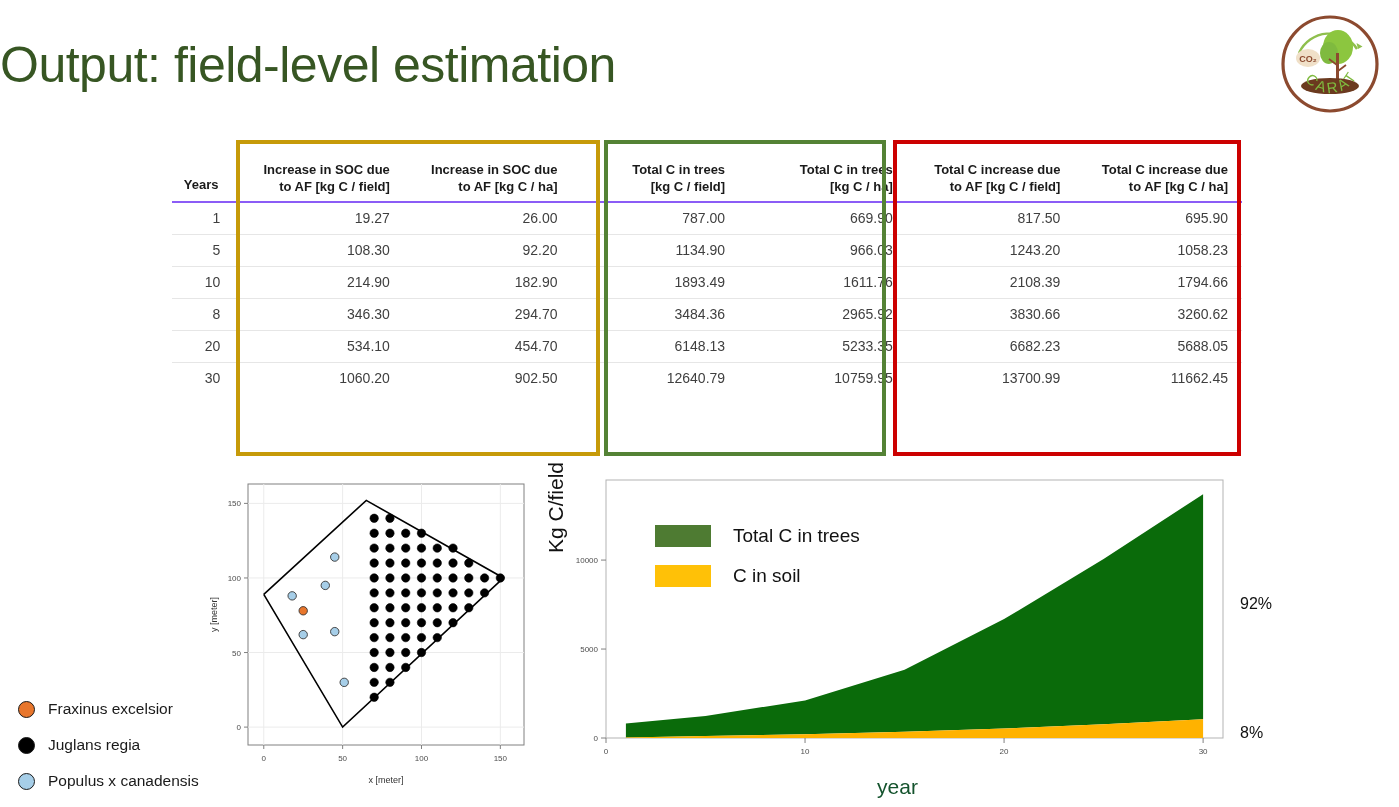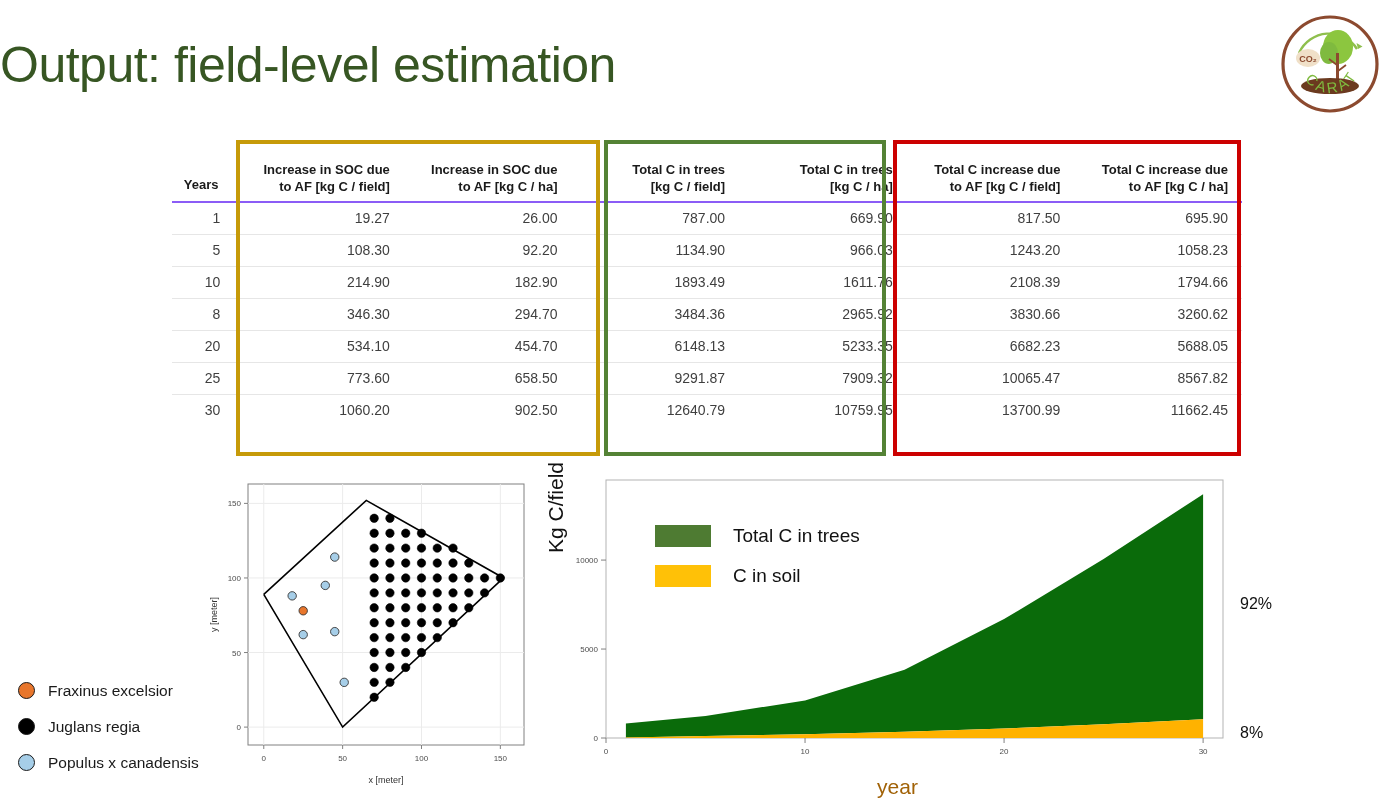--- a/index.html
+++ b/index.html
@@ -95,21 +95,21 @@
   #scatter-svg { display: block; }
 
   
   #species-legend {
     position: absolute;
     left: 18px; top: 682px;
     width: 230px;
   }
   .legend-row {
     display: flex;
-    align-items: flex-start;
+    align-items: flex-end;
     height: 36px;
   }
   .legend-dot {
     width: 17px; height: 17px;
     border-radius: 50%;
     border: 1.6px solid #1a1a1a;
     margin-right: 13px;
     flex: 0 0 auto;
   }
   .legend-text {
@@ -134,21 +134,21 @@
     transform: rotate(-90deg);
     transform-origin: left top;
     white-space: nowrap;
   }
   #area-xlabel {
     position: absolute;
     left: 560px; top: 775px;
     width: 675px;
     text-align: center;
     font-size: 21px;
-    color: #a16207;
+    color: #14532d;
   }
 
   
   #area-legend {
     position: absolute;
     left: 655px; top: 516px;
   }
   .alegend-row {
     display: flex;
     align-items: center;
@@ -269,29 +269,20 @@
           <td class="w-num">3260.62</td>
         </tr>
         <tr>
           <td class="col-years w-years">20</td>
           <td class="w-num">534.10</td>
           <td class="w-num">454.70</td>
           <td class="w-num">6148.13</td>
           <td class="w-num">5233.35</td>
           <td class="w-num">6682.23</td>
           <td class="w-num">5688.05</td>
-        </tr>
-        <tr>
-          <td class="col-years w-years">25</td>
-          <td class="w-num">773.60</td>
-          <td class="w-num">658.50</td>
-          <td class="w-num">9291.87</td>
-          <td class="w-num">7909.32</td>
-          <td class="w-num">10065.47</td>
-          <td class="w-num">8567.82</td>
         </tr>
         <tr>
           <td class="col-years w-years">30</td>
           <td class="w-num">1060.20</td>
           <td class="w-num">902.50</td>
           <td class="w-num">12640.79</td>
           <td class="w-num">10759.95</td>
           <td class="w-num">13700.99</td>
           <td class="w-num">11662.45</td>
         </tr>

